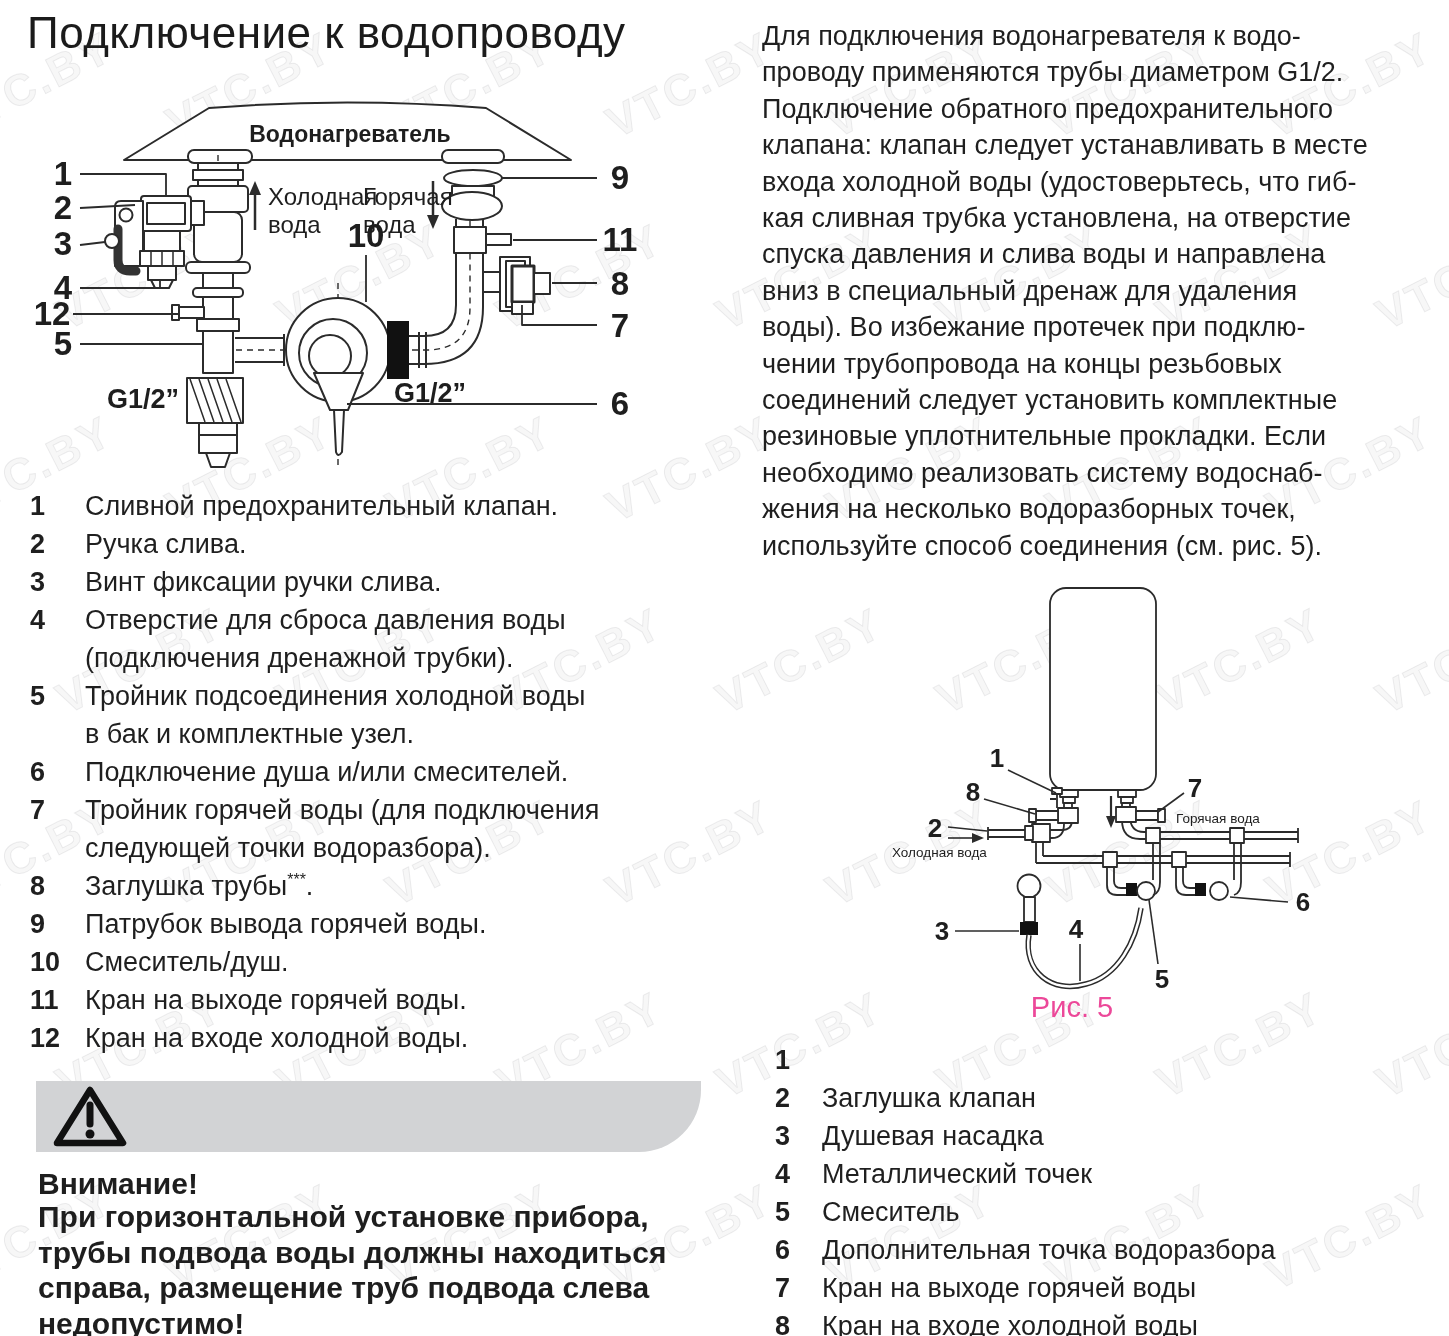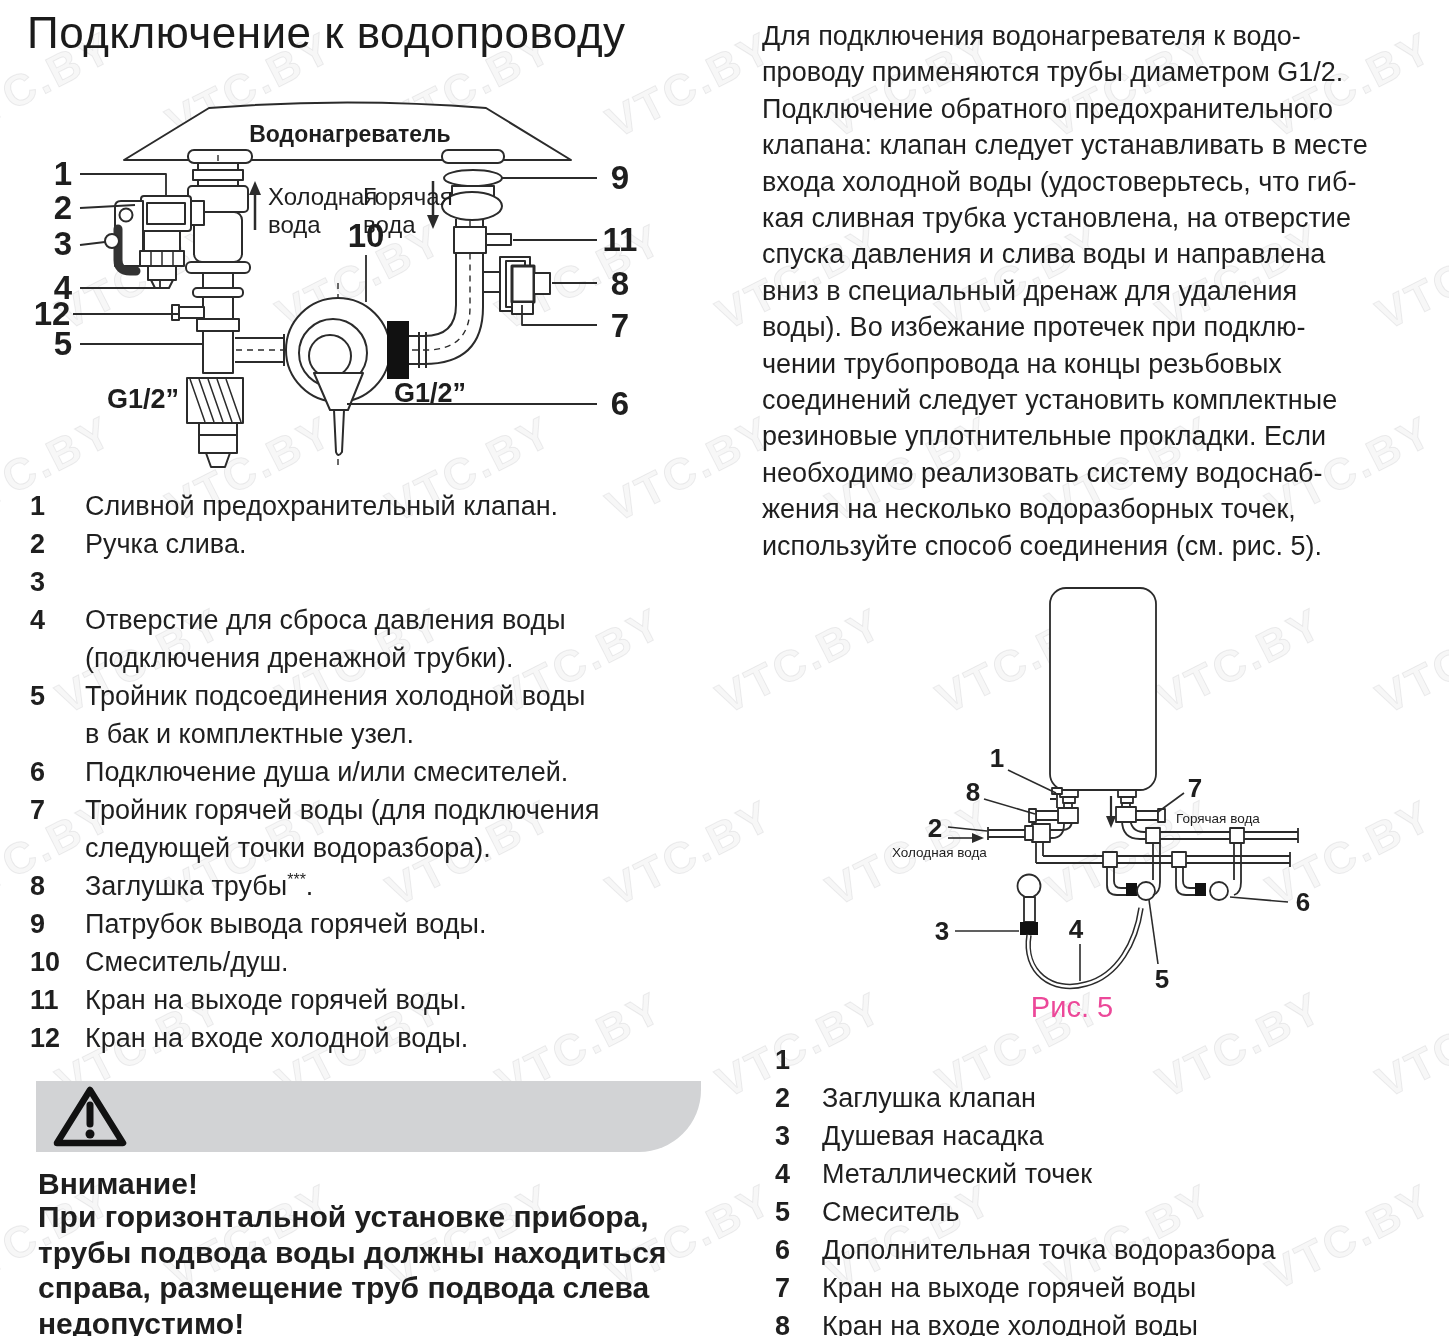--- a/index.html
+++ b/index.html
@@ -244,20 +244,21 @@
       <div class="row">
         <span class="num">1</span>
         <div class="txt">Сливной предохранительный клапан.</div>
       </div>
       <div class="row">
         <span class="num">2</span>
         <div class="txt">Ручка слива.</div>
       </div>
       <div class="row">
         <span class="num">3</span>
+        <div class="txt">Винт фиксации ручки слива.</div>
       </div>
       <div class="row">
         <span class="num">4</span>
         <div class="txt">Отверстие для сброса давления воды
 (подключения дренажной трубки).</div>
       </div>
       <div class="row">
         <span class="num">5</span>
         <div class="txt">Тройник подсоединения холодной воды
 в бак и комплектные узел.</div>

